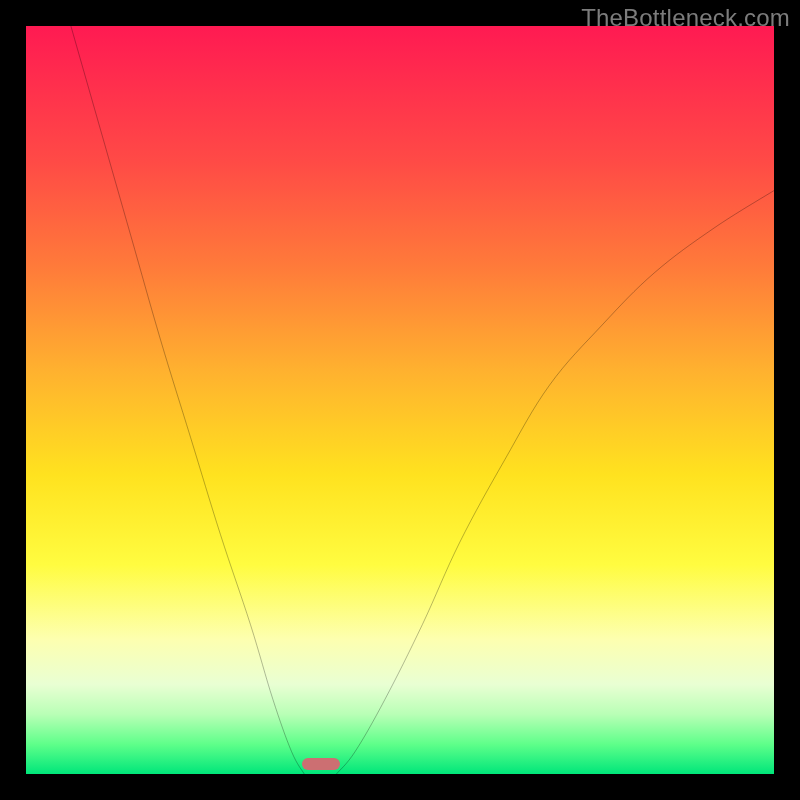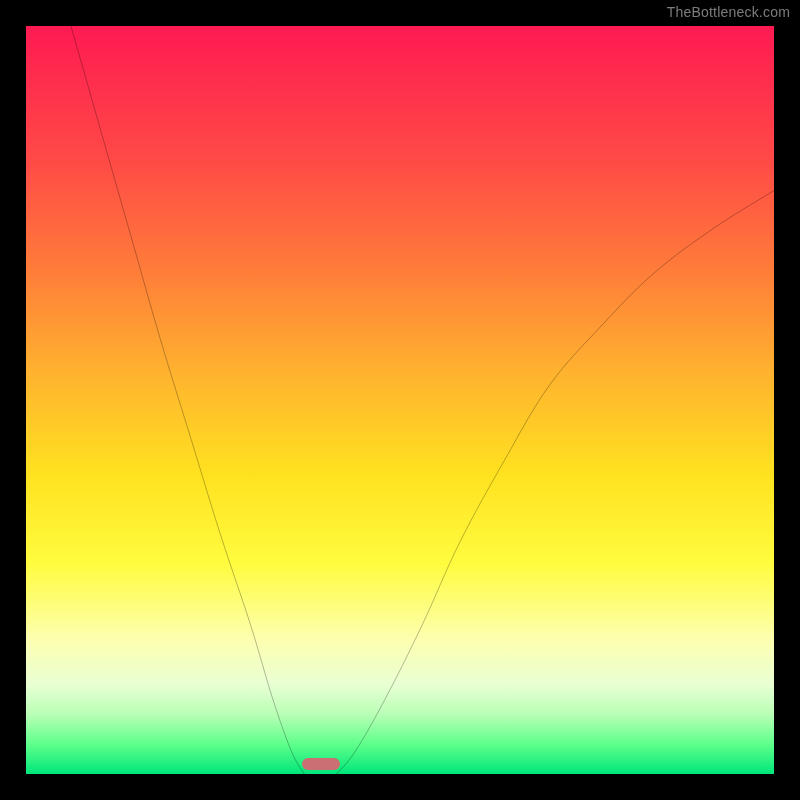--- a/index.html
+++ b/index.html
@@ -56,21 +56,21 @@
     height: 12px;
     border-radius: 6px;
     background: #cc6f72;
     transform: translate(-50%, -50%);
   }
   .watermark {
     position: absolute;
     top: 4px;
     right: 10px;
     color: #7c7c7c;
-    font-size: 14px;
+    font-size: 24px;
     letter-spacing: 0.2px;
   }
 </style>
 </head>
 <body>
 
 <div class="frame">
   <div class="plot">
     <div class="gradient"></div>
     <svg class="curve" viewBox="0 0 100 100" preserveAspectRatio="none">

